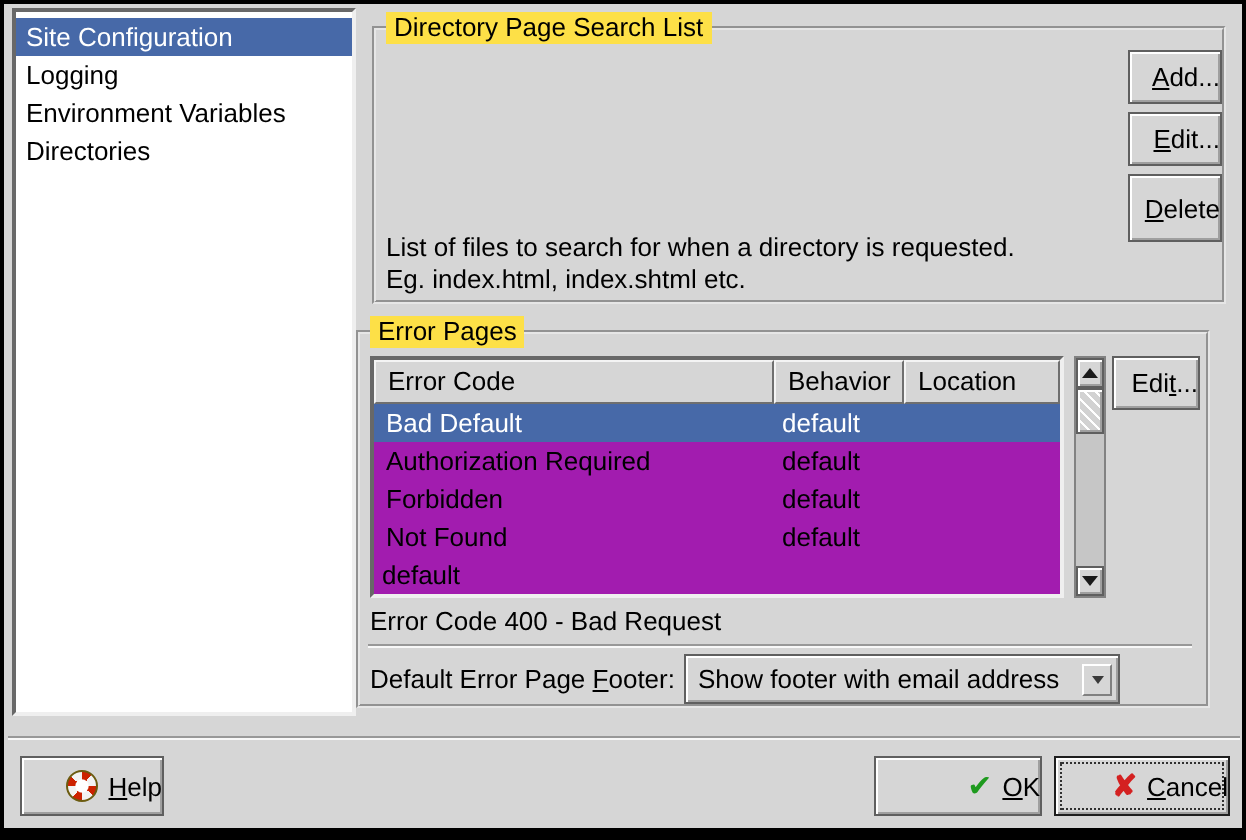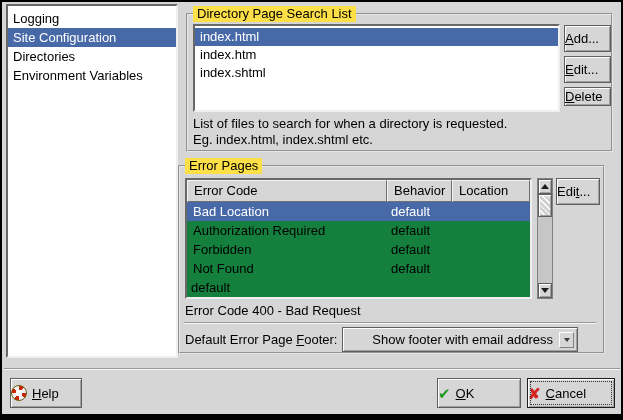--- a/index.html
+++ b/index.html
@@ -51,34 +51,34 @@
   }
 
   
   .btn {
     position: absolute;
     box-sizing: border-box;
     background: #d6d6d6;
     border: 1px solid #5f5f5f;
     box-shadow: inset 1px 1px 0 #ffffff, inset -1px -1px 0 #9f9f9f;
     font: inherit;
-    display: flex; align-items: center; justify-content: flex-start;
+    display: flex; align-items: center; justify-content: flex-end;
     gap: 5px;
     padding: 0;
     cursor: default;
     white-space: nowrap;
   }
   .btn.default-btn { border-color: #1e1e1e; outline: 1px dotted #303030; outline-offset: -4px; }
   .mn { text-decoration: underline; }
 
   
   .table {
     position: absolute;
     box-sizing: border-box;
-    background: #15803d;
+    background: #a21caf;
     border: 2px solid;
     border-color: #686868 #efefef #efefef #686868;
     overflow: hidden;
   }
   .trow { display: grid; grid-template-columns: 200px 65px 1fr; }
   .th {
     box-sizing: border-box;
     height: 22px; line-height: 20px;
     background: #d6d6d6;
     border: 1px solid;
@@ -167,63 +167,56 @@
   .check-glyph { color: #1f9a1e; color: #1e9a1e; font-size: 15px; line-height: 15px; }
   .x-glyph { color: #d42121; font-size: 15px; line-height: 15px; font-weight: bold; }
 </style>
 </head>
 <body>
 
 <div class="window">
 
   <div class="listbox" style="left:4px; top:2px; width:172px; height:354px;">
     <div style="padding-top:3px;">
+      <div class="list-item selected">Site Configuration</div>
       <div class="list-item">Logging</div>
-      <div class="list-item selected">Site Configuration</div>
+      <div class="list-item">Environment Variables</div>
       <div class="list-item">Directories</div>
-      <div class="list-item">Environment Variables</div>
     </div>
   </div>
 
   <div class="frame" style="left:184px; top:11px; width:427px; height:139px;">
     <span class="frame-label">Directory Page Search List</span>
 
-    <div class="listbox" style="left:5px; top:9px; width:367px; height:88px;">
-      <div style="padding-top:2px;">
-        <div class="list-item selected" style="height:18px; line-height:18px;">index.html</div>
-        <div class="list-item" style="height:18px; line-height:18px;">index.htm</div>
-        <div class="list-item" style="height:18px; line-height:18px;">index.shtml</div>
-      </div>
-    </div>
 
     <button class="btn" style="left:376px; top:10px; width:47px; height:27px;">
       <span><span class="mn">A</span><span>dd...</span></span>
     </button>
     <button class="btn" style="left:376px; top:41px; width:47px; height:27px;">
       <span><span class="mn">E</span><span>dit...</span></span>
     </button>
-    <button class="btn" style="left:376px; top:72px; width:47px; height:19px;">
+    <button class="btn" style="left:376px; top:72px; width:47px; height:34px;">
       <span><span class="mn">D</span><span>elete</span></span>
     </button>
 
     <span class="static-text" style="left:5px; top:101px;">List of files to search for when a directory is requested.</span>
     <span class="static-text" style="left:5px; top:117px;">Eg. index.html, index.shtml etc.</span>
   </div>
 
   <div class="frame" style="left:176px; top:163px; width:427px; height:189px;">
     <span class="frame-label">Error Pages</span>
 
     <div class="table" style="left:5px; top:11px; width:347px; height:121px;">
       <div class="trow">
         <div class="th">Error Code</div>
         <div class="th">Behavior</div>
         <div class="th">Location</div>
       </div>
       <div class="trow selected">
-        <div class="td">Bad Location</div>
+        <div class="td">Bad Default</div>
         <div class="td behavior">default</div>
         <div class="td"></div>
       </div>
       <div class="trow">
         <div class="td">Authorization Required</div>
         <div class="td behavior">default</div>
         <div class="td"></div>
       </div>
       <div class="trow">
         <div class="td">Forbidden</div>
@@ -254,21 +247,21 @@
     <button class="btn" style="left:376px; top:11px; width:44px; height:27px;">
       <span><span>Edi</span><span class="mn">t</span><span>...</span></span>
     </button>
 
     <span class="static-text" style="left:5px; top:136px;">Error Code 400 - Bad Request</span>
 
     <div class="hsep" style="left:4px; top:155px; width:412px;"></div>
 
     <span class="static-text" style="left:5px; top:165px;"><span>Default Error Page </span><span class="mn">F</span><span>ooter:</span></span>
 
-    <div class="combo" style="left:162px; top:160px; width:236px; height:25px;text-align:right;">
+    <div class="combo" style="left:162px; top:160px; width:218px; height:25px;">
       <span class="combo-text">Show footer with email address</span>
       <span class="combo-arrow-box">
         <span class="tri-down"></span>
       </span>
     </div>
   </div>
 
   <div class="hsep" style="left:2px; top:366px; width:616px;"></div>
 
   <button class="btn" style="left:8px; top:376px; width:72px; height:30px;">

